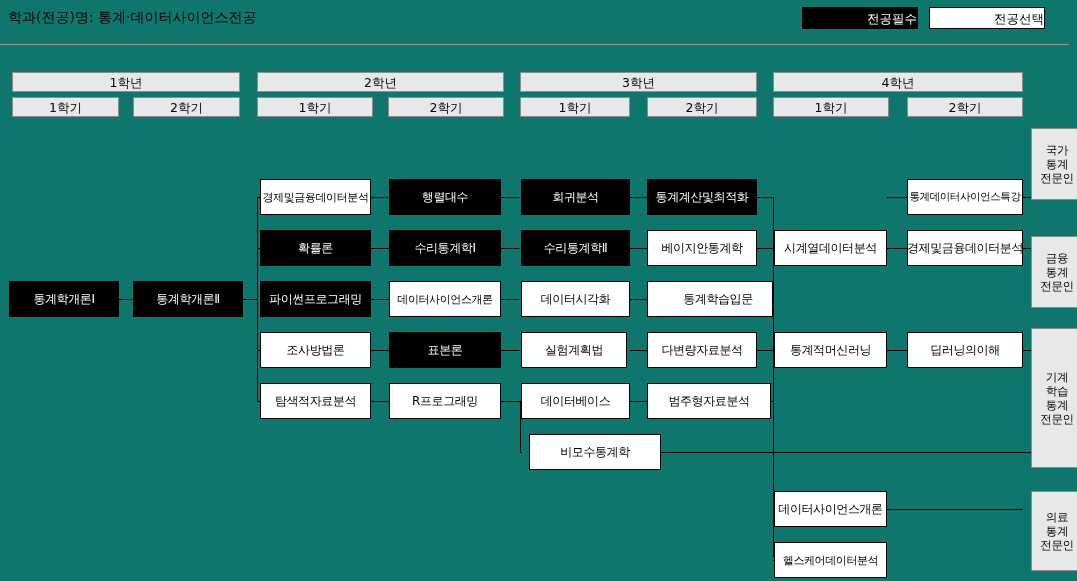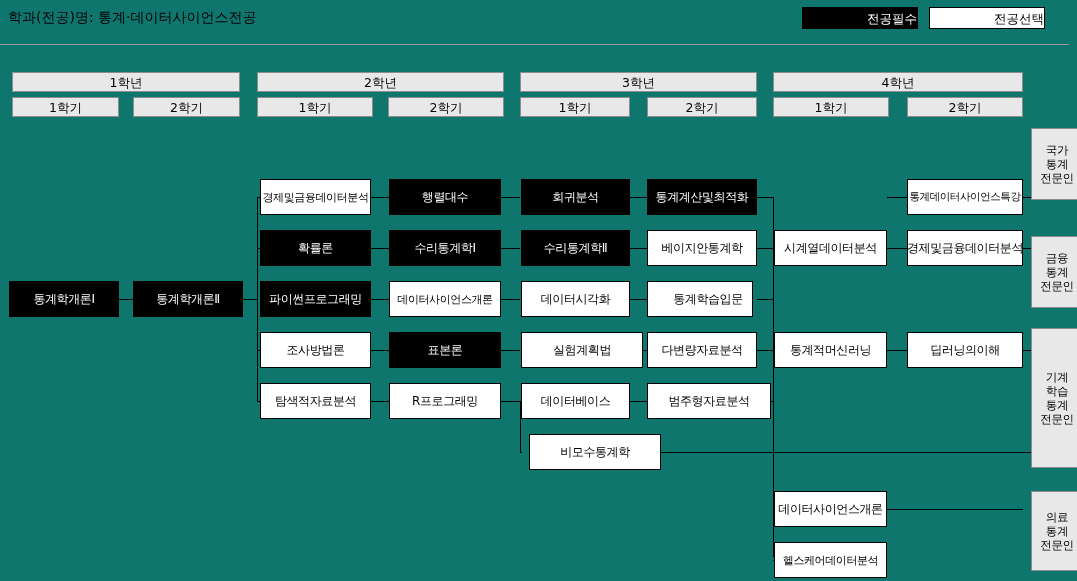--- a/index.html
+++ b/index.html
@@ -211,27 +211,27 @@
 
   <div class="course filled" style="left:389px;top:179px;width:112px;">행렬대수</div>
   <div class="course filled" style="left:389px;top:230px;width:112px;">수리통계학Ⅰ</div>
   <div class="course" style="left:389px;top:281px;width:112px;font-size:11px;">데이터사이언스개론</div>
   <div class="course filled" style="left:389px;top:332px;width:112px;">표본론</div>
   <div class="course" style="left:389px;top:383px;width:112px;">R프로그래밍</div>
 
   <div class="course filled" style="left:521px;top:179px;width:109px;">회귀분석</div>
   <div class="course filled" style="left:521px;top:230px;width:109px;">수리통계학Ⅱ</div>
   <div class="course" style="left:521px;top:281px;width:109px;">데이터시각화</div>
-  <div class="course" style="left:521px;top:332px;width:122px;">실험계획법</div>
+  <div class="course" style="left:521px;top:332px;width:106px;">실험계획법</div>
   <div class="course" style="left:521px;top:383px;width:109px;">데이터베이스</div>
   <div class="course" style="left:529px;top:434px;width:132px;">비모수통계학</div>
 
   <div class="course filled" style="left:647px;top:179px;width:110px;">통계계산및최적화</div>
   <div class="course" style="left:647px;top:230px;width:110px;">베이지안통계학</div>
-  <div class="course" style="left:647px;top:281px;width:106px;padding-left:16px;">통계학습입문</div>
+  <div class="course" style="left:647px;top:281px;width:126px;padding-left:16px;">통계학습입문</div>
   <div class="course" style="left:647px;top:332px;width:110px;">다변량자료분석</div>
   <div class="course" style="left:647px;top:383px;width:124px;">범주형자료분석</div>
 
   <div class="course" style="left:774px;top:230px;width:113px;">시계열데이터분석</div>
   <div class="course" style="left:774px;top:332px;width:113px;">통계적머신러닝</div>
   <div class="course" style="left:774px;top:491px;width:113px;">데이터사이언스개론</div>
   <div class="course" style="left:774px;top:542px;width:113px;font-size:11px;">헬스케어데이터분석</div>
 
   <div class="course" style="left:907px;top:179px;width:116px;font-size:10.5px;">통계데이터사이언스특강</div>
   <div class="course" style="left:907px;top:230px;width:116px;font-size:12px;">경제및금융데이터분석</div>

